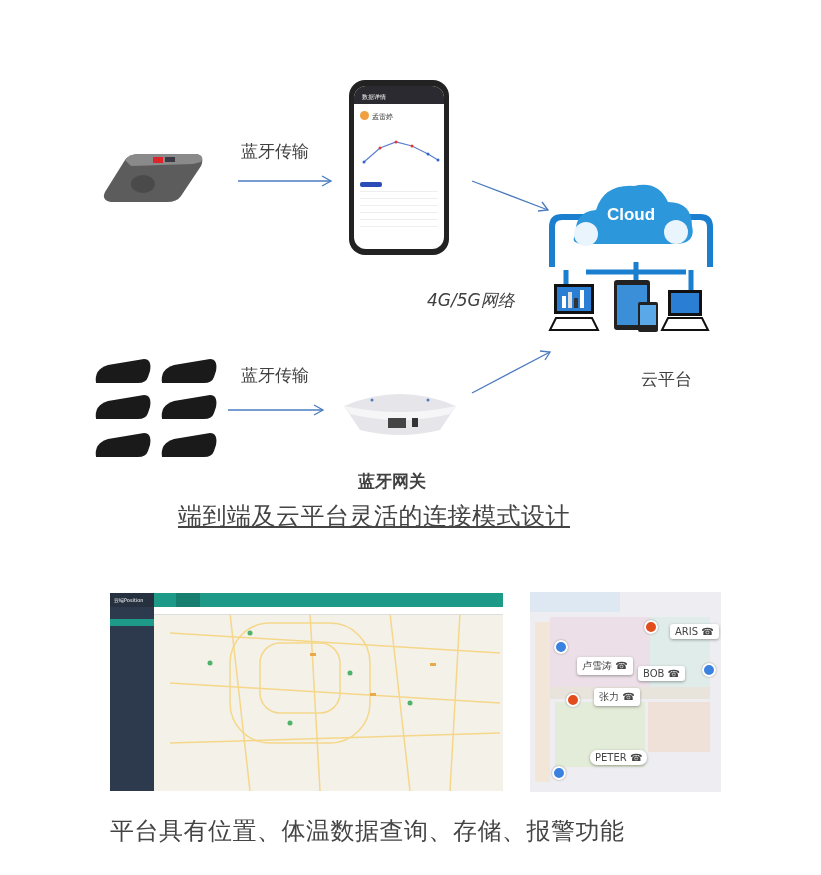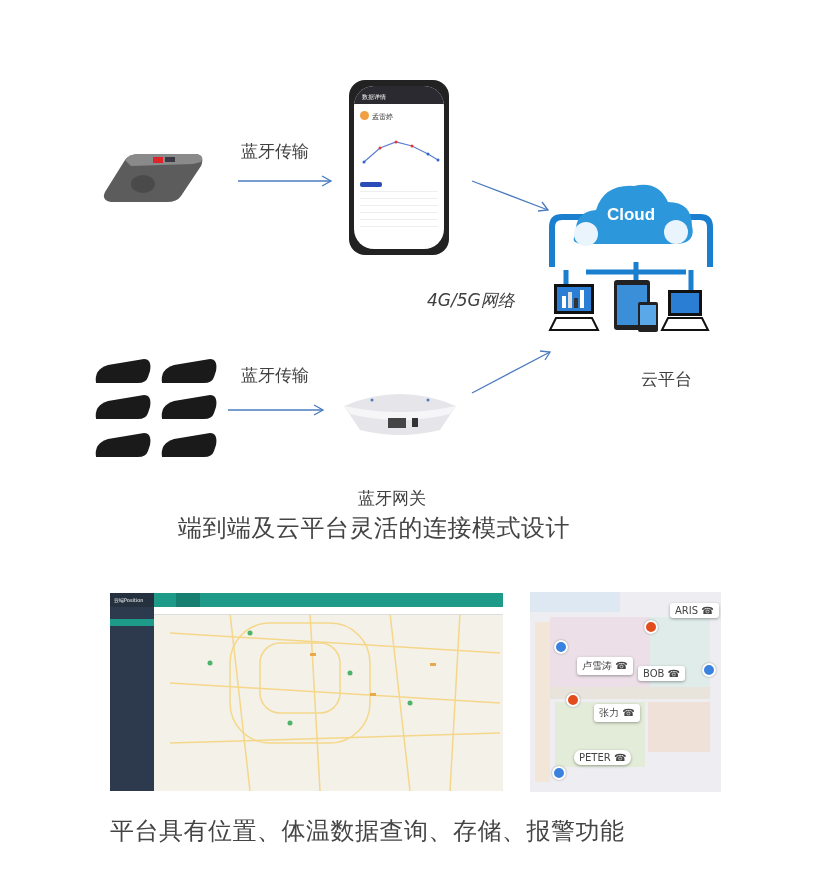--- a/index.html
+++ b/index.html
@@ -3,21 +3,21 @@
 <meta charset="utf-8">
 <style>
   html,body{margin:0;padding:0;background:#fff;}
   body{width:821px;height:875px;position:relative;overflow:hidden;font-family:"DejaVu Sans","Liberation Sans",sans-serif;color:#555;}
   .abs{position:absolute;}
   .label{font-size:17px;color:#404040;white-space:nowrap;}
   .caption{font-size:24px;color:#444;white-space:nowrap;letter-spacing:0.5px;}
   svg{display:block;}
   
   .phone{left:349px;top:80px;width:100px;height:175px;background:#222;border-radius:16px;}
-  .phone .scr{position:absolute;left:5px;top:6px;right:5px;bottom:6px;background:#fff;border-radius:20px;overflow:hidden;}
+  .phone .scr{position:absolute;left:5px;top:6px;right:5px;bottom:6px;background:#fff;border-radius:12px;overflow:hidden;}
   .phone .bar{height:18px;background:#2a2a30;color:#fff;font-size:6px;line-height:22px;padding-left:8px;}
   
   .dash{left:110px;top:593px;width:393px;height:198px;background:#f4f1e8;overflow:hidden;}
   .dash .top{position:absolute;left:0;top:0;right:0;height:14px;background:#1e9a88;}
   .dash .side{position:absolute;left:0;top:0;width:44px;bottom:0;background:#2d3a4d;}
   .dash .side .brand{height:14px;background:#26313f;color:#fff;font-size:5px;line-height:14px;padding-left:4px;}
   .dash .side .act{position:absolute;top:26px;left:0;right:0;height:7px;background:#1e9a88;}
   .dash .sub{position:absolute;left:44px;right:0;top:14px;height:7px;background:#fff;border-bottom:1px solid #ddd;}
   .dash .tab{position:absolute;left:66px;top:0;width:24px;height:14px;background:#177f70;}
   
@@ -125,28 +125,28 @@
 <div class="abs" style="left:340px;top:388px;width:120px;height:52px;">
   <svg width="120" height="52" viewBox="0 0 120 52">
     <path d="M4 18 Q60 -6 116 18 L100 42 Q60 52 20 42Z" fill="#e6e6ea"></path>
     <path d="M4 18 Q60 30 116 18 L110 26 Q60 38 10 26Z" fill="#f6f6f8"></path>
     <rect x="48" y="30" width="18" height="10" fill="#444"></rect>
       <rect x="72" y="30" width="6" height="9" fill="#333"></rect>
     <circle cx="32" cy="12" r="1.5" fill="#4a7bbf"></circle>
       <circle cx="88" cy="12" r="1.5" fill="#4a7bbf"></circle>
   </svg>
 </div>
-<div class="abs label" style="left:358px;top:487px;">蓝牙网关</div>
+<div class="abs label" style="left:358px;top:470px;font-weight:bold;">蓝牙网关</div>
 
 <svg class="abs" style="left:470px;top:348px;" width="84" height="48">
     <line x1="2" y1="45" x2="80" y2="4" stroke="#4a7bbf" stroke-width="1.3"></line>
     <polyline points="70,3 80,4 75,12" fill="none" stroke="#4a7bbf" stroke-width="1.3"></polyline>
   </svg>
 
-<div class="abs caption" style="left:178px;top:512px;">端到端及云平台灵活的连接模式设计</div>
+<div class="abs caption" style="left:178px;top:500px;text-decoration:underline;">端到端及云平台灵活的连接模式设计</div>
 
 <div class="abs dash">
   <svg class="abs" width="393" height="198" style="left:0;top:0;">
     <g stroke="#f5d78a" stroke-width="1.5" fill="none">
       <path d="M60 40 L390 60"></path>
         <path d="M60 90 L390 110"></path>
         <path d="M60 150 L390 140"></path>
       <path d="M120 20 L140 198"></path>
         <path d="M200 20 L210 198"></path>
         <path d="M280 20 L300 198"></path>
@@ -181,22 +181,22 @@
   <div class="abs" style="left:120px;top:25px;width:60px;height:70px;background:#dfece9;"></div>
   <div class="abs" style="left:20px;top:95px;width:160px;height:12px;background:#e8e4dc;"></div>
   <div class="abs" style="left:25px;top:110px;width:90px;height:65px;background:#e3ecd8;"></div>
   <div class="abs" style="left:118px;top:110px;width:62px;height:50px;background:#efe0d8;"></div>
   <div class="abs" style="left:5px;top:30px;width:15px;height:160px;background:#f1e6d8;"></div>
   <div class="abs" style="left:0;top:0;width:90px;height:20px;background:#dde8f2;"></div>
 
   <div class="dot blue" style="left:24px;top:48px;"></div>
   <div class="tag" style="left:47px;top:30px;margin-top:35px;"><span>卢雪涛</span> ☎</div>
   <div class="dot red" style="left:114px;top:28px;"></div>
-  <div class="tag" style="left:140px;top:11px;"><span>ARIS</span> ☎</div>
+  <div class="tag" style="left:140px;top:32px;"><span>ARIS</span> ☎</div>
   <div class="dot blue" style="left:172px;top:71px;"></div>
   <div class="tag" style="left:108px;top:74px;"><span>BOB</span> ☎</div>
   <div class="dot red" style="left:36px;top:101px;"></div>
-  <div class="tag" style="left:64px;top:112px;"><span>张力</span> ☎</div>
+  <div class="tag" style="left:64px;top:96px;"><span>张力</span> ☎</div>
   <div class="dot blue" style="left:22px;top:174px;"></div>
-  <div class="tag" style="left:44px;top:158px;border-radius:7px;"><span>PETER</span> ☎</div>
+  <div class="tag" style="left:60px;top:158px;border-radius:7px;"><span>PETER</span> ☎</div>
 </div>
 
 <div class="abs caption" style="left:110px;top:815px;">平台具有位置、体温数据查询、存储、报警功能</div>
 
 </body></html>

